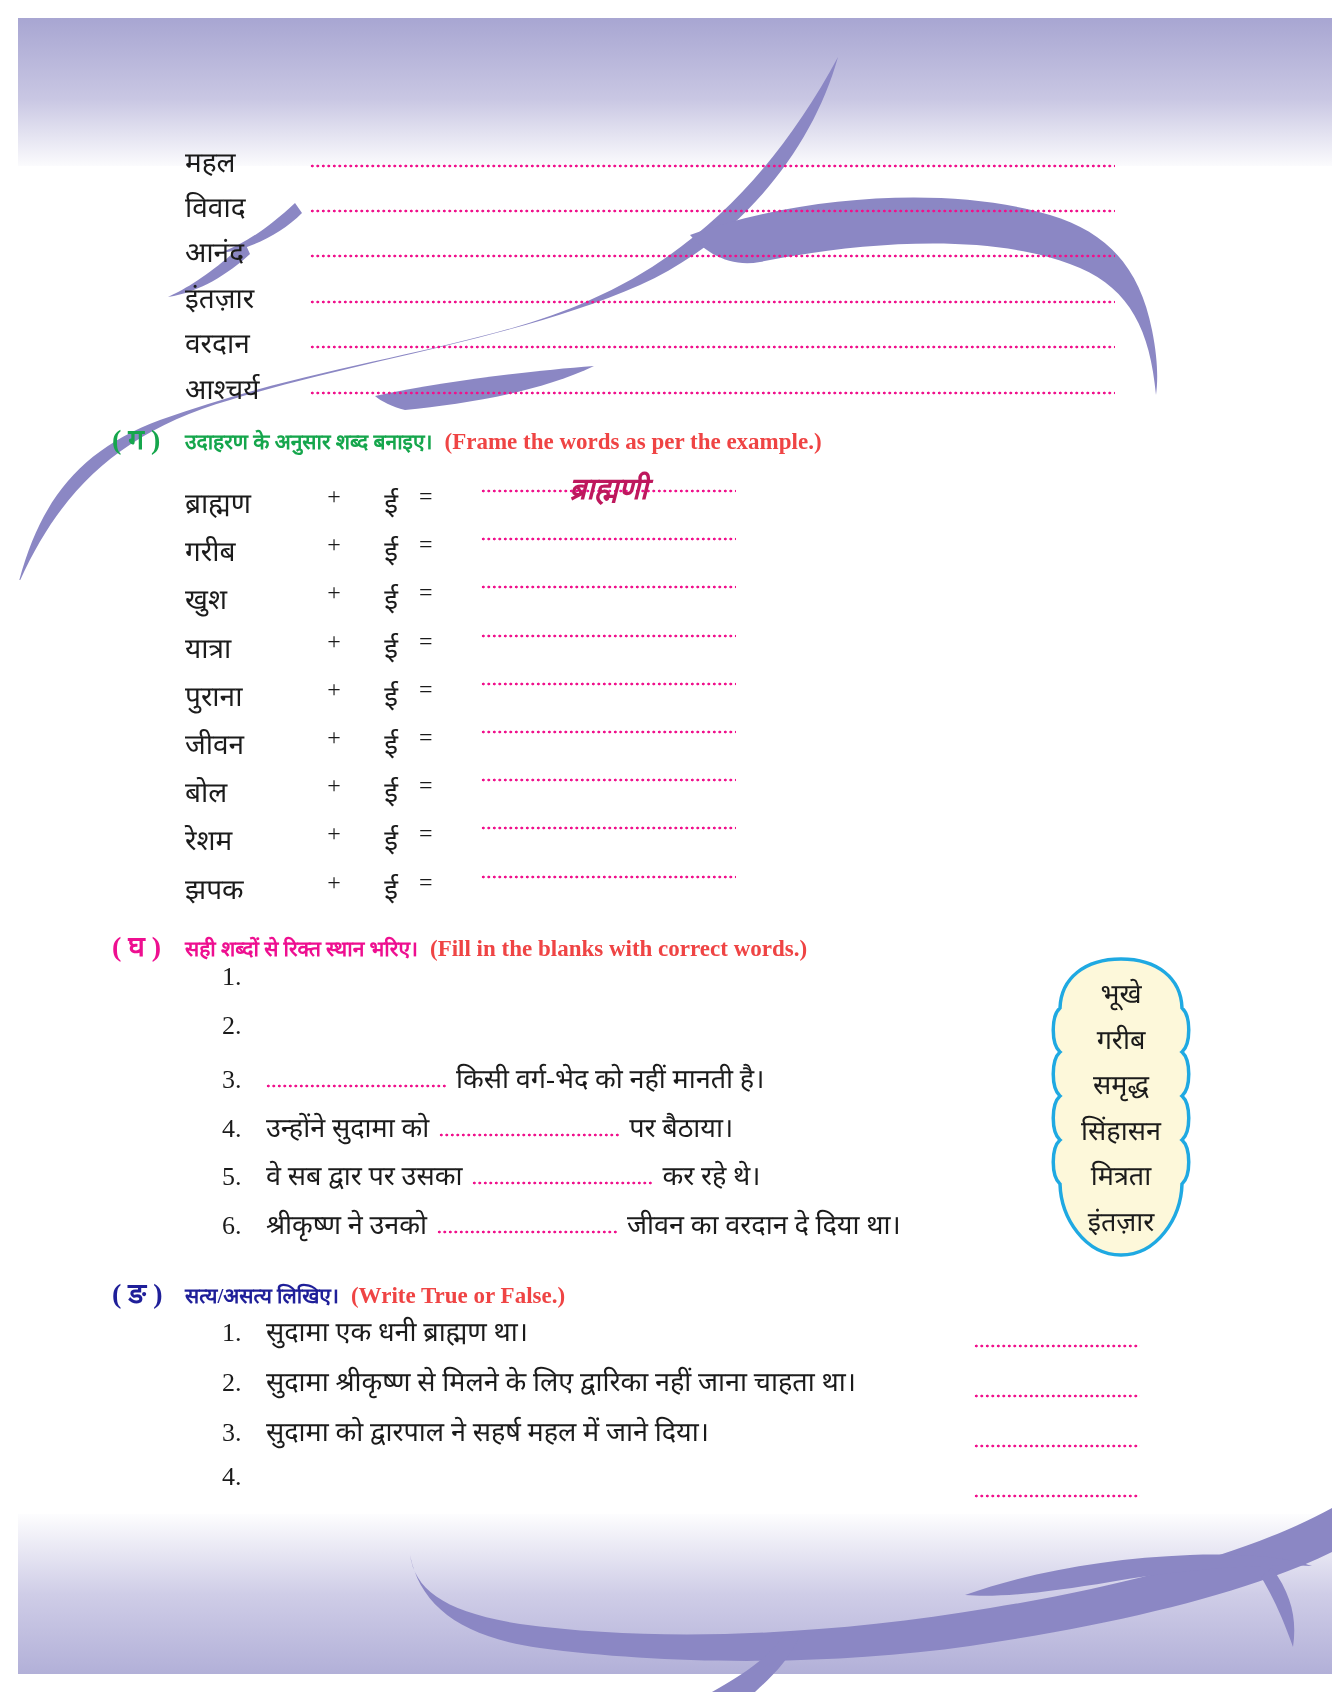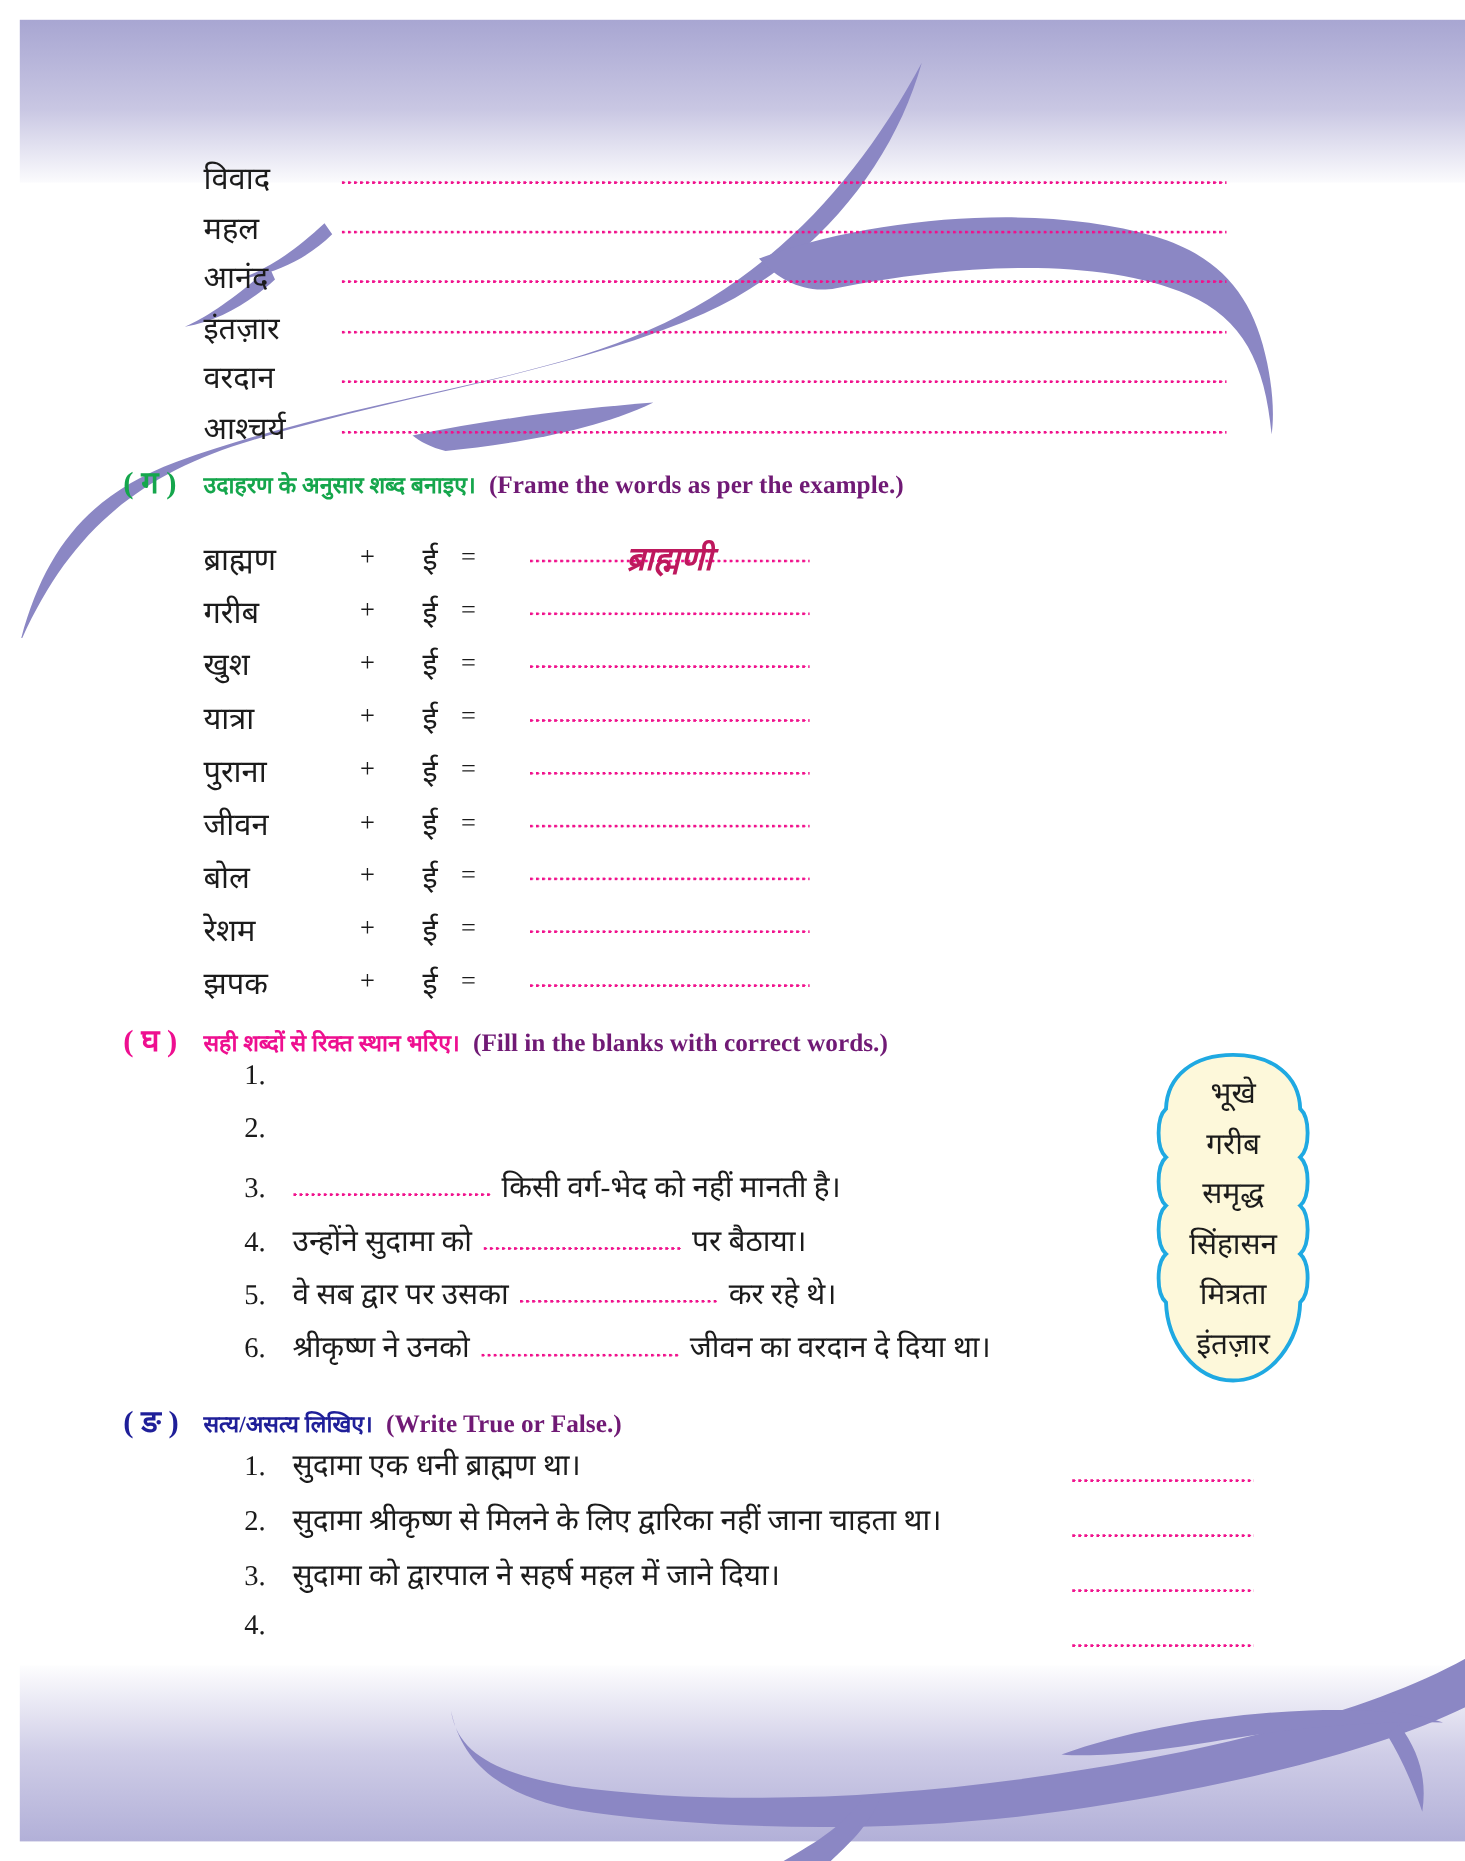--- a/index.html
+++ b/index.html
@@ -27,28 +27,28 @@
   
   .vocab { position:absolute; left:185px; top:138px; width:930px; }
   .vocab-row { display:flex; align-items:center; height:45.4px; }
   .vocab-word { width:125px; font-size:28px; }
   .vocab-row .dots { flex:1; margin-top:10px; }
 
   
   .sec-head { position:absolute; left:112px; display:flex; align-items:baseline; line-height:34px; white-space:nowrap; }
   .sec-label { font-weight:bold; font-size:28px; width:73px; }
   .sec-title-hi { font-weight:bold; font-size:21px; }
-  .sec-title-en { font-weight:bold; font-size:23px; color:#701a75; margin-left:12px; }
+  .sec-title-en { font-weight:bold; font-size:23px; color:#ef4444; margin-left:12px; }
   .sec-ga .sec-label, .sec-ga .sec-title-hi { color:#15a64c; }
   .sec-gha .sec-label, .sec-gha .sec-title-hi { color:#ee0f90; }
   .sec-nga .sec-label, .sec-nga .sec-title-hi { color:#1f1f99; }
 
   
   .ga-table { position:absolute; left:185px; top:483px; }
-  .ga-row { display:flex; align-items:center; height:48.2px; font-size:28px; }
+  .ga-row { display:flex; height:48.2px; font-size:28px; }
   .ga-word { width:120px; }
   .ga-plus { width:58px; text-align:center; font-size:24px; }
   .ga-suffix { width:56px; text-align:center; }
   .ga-eq { width:62px; font-size:24px; }
   .ga-ansbox { position:relative; width:255px; }
   .ga-ansbox .dots { width:255px; margin-top:6px; }
   .ga-answer { position:absolute; left:0; right:0; top:-16px; text-align:center;
     color:#be185d; font-style:italic; font-weight:bold; font-size:30px; }
 
   
@@ -89,25 +89,25 @@
     <rect x="18" y="18" width="1314" height="148" fill="url(#gTop)"></rect>
     <path fill="#8b87c4" d="M 18 585 C 40 500 80 450 160 420 C 320 362 480 350 590 300 C 700 252 780 165 838 57 C 812 150 740 240 640 285 C 520 338 360 360 230 400 C 120 432 60 490 18 585 Z"></path>
     <path fill="#8b87c4" d="M 690 235 C 800 195 950 185 1050 215 C 1110 233 1140 270 1152 330 C 1158 360 1158 380 1156 395 C 1150 330 1130 290 1080 268 C 1000 233 870 240 760 262 C 730 268 705 252 690 235 Z"></path>
     <path fill="#8b87c4" d="M 295 203 C 268 228 246 243 220 253 C 248 250 280 235 302 213 Z"></path>
     <path fill="#8b87c4" d="M 245 243 C 212 272 190 287 168 297 C 200 292 228 274 250 254 Z"></path>
     <path fill="#8b87c4" d="M 375 396 C 450 380 530 371 594 366 C 540 392 465 404 405 410 C 392 407 381 401 375 396 Z"></path>
   </svg>
 
   <div class="vocab">
     <div class="vocab-row">
+      <span class="vocab-word">महल</span>
+      <div class="dots"></div>
+    </div>
+    <div class="vocab-row">
       <span class="vocab-word">विवाद</span>
-      <div class="dots"></div>
-    </div>
-    <div class="vocab-row">
-      <span class="vocab-word">महल</span>
       <div class="dots"></div>
     </div>
     <div class="vocab-row">
       <span class="vocab-word">आनंद</span>
       <div class="dots"></div>
     </div>
     <div class="vocab-row">
       <span class="vocab-word">इंतज़ार</span>
       <div class="dots"></div>
     </div>

